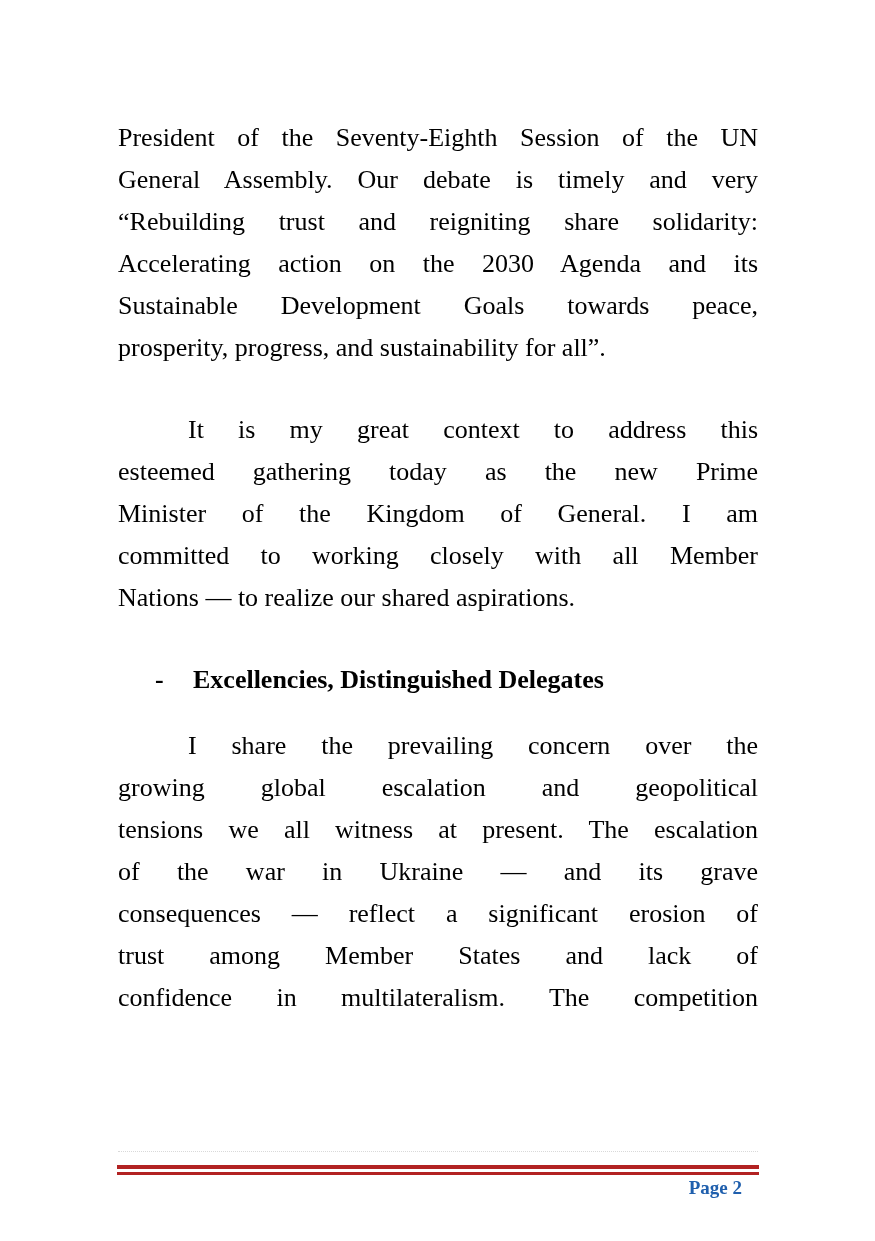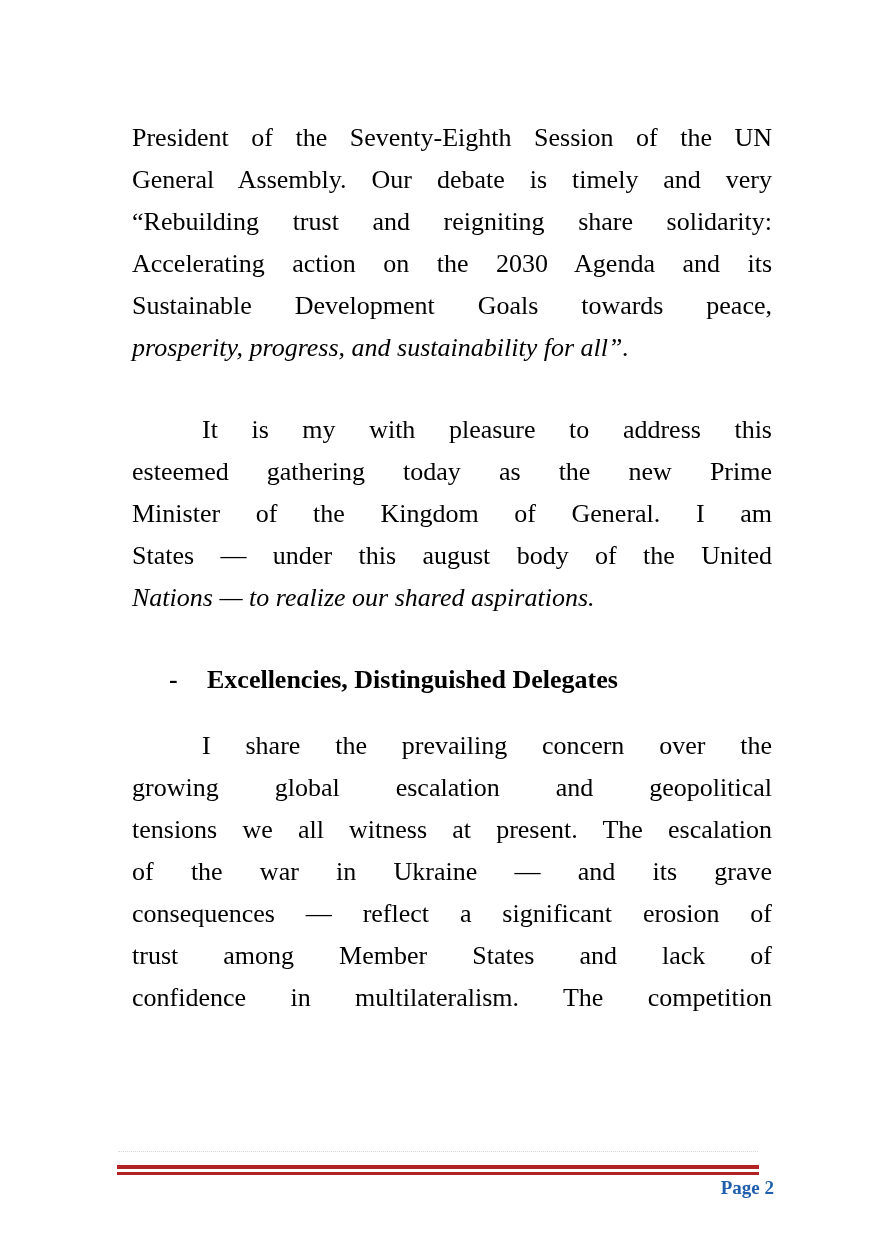--- a/index.html
+++ b/index.html
@@ -16,32 +16,32 @@
     color:var(--ink);
   }
   .page{
     position:relative;
     width:875px;height:1241px;
     background:#ffffff;
     overflow:hidden;
   }
   .content{
     position:absolute;
-    left:132px;top:117px;width:640px;
+    left:118px;top:117px;width:640px;
     font-size:26px;
     line-height:42px;
   }
   .para{margin:0 0 40px 0;}
   .para:last-child{margin-bottom:10px;}
   .line{
     text-align:justify;
     text-align-last:justify;
     white-space:normal;
   }
-  .line.no-stretch{text-align-last:left;font-style:italic;}
+  .line.no-stretch{text-align-last:left;}
   .line.first-indent{text-indent:70px;}
   .heading{
     margin:0 0 24px 0;
     padding-left:37px;
     font-weight:bold;
     line-height:42px;
   }
   .heading .bullet{
     display:inline-block;
     width:38px;
@@ -53,45 +53,45 @@
   }
   .footer-divider{
     position:absolute;
     left:117px;width:642px;top:1165px;
   }
   .footer-divider .thick{height:4px;background:var(--accent-red);}
   .footer-divider .gap{height:3px;background:#ffffff;}
   .footer-divider .thin{height:3px;background:var(--accent-red);}
   .page-number{
     position:absolute;
-    right:101px;top:1176px;
+    right:133px;top:1176px;
     color:var(--page-num-color);
     font-size:19px;
     font-weight:bold;
     line-height:24px;
   }
 </style>
 </head>
 <body>
 
 <div class="page">
   <main class="content" id="doc-body">
       <div class="para">
         <div class="line">President of the Seventy-Eighth Session of the UN</div>
         <div class="line">General Assembly. Our debate is timely and very</div>
         <div class="line">“Rebuilding trust and reigniting share solidarity:</div>
         <div class="line">Accelerating action on the 2030 Agenda and its</div>
         <div class="line">Sustainable Development Goals towards peace,</div>
         <div class="line no-stretch">prosperity, progress, and sustainability for all”.</div>
       </div>
       <div class="para">
-        <div class="line first-indent">It is my with pleasure to address this</div>
+        <div class="line first-indent">It is my great context to address this</div>
         <div class="line">esteemed gathering today as the new Prime</div>
         <div class="line">Minister of the Kingdom of General. I am</div>
-        <div class="line">States — under this august body of the United</div>
+        <div class="line">committed to working closely with all Member</div>
         <div class="line no-stretch">Nations — to realize our shared aspirations.</div>
       </div>
       <div class="heading"><span class="bullet">-</span><span>Excellencies, Distinguished Delegates</span></div>
       <div class="para">
         <div class="line first-indent">I share the prevailing concern over the</div>
         <div class="line">growing global escalation and geopolitical</div>
         <div class="line">tensions we all witness at present. The escalation</div>
         <div class="line">of the war in Ukraine — and its grave</div>
         <div class="line">consequences — reflect a significant erosion of</div>
         <div class="line">trust among Member States and lack of</div>

